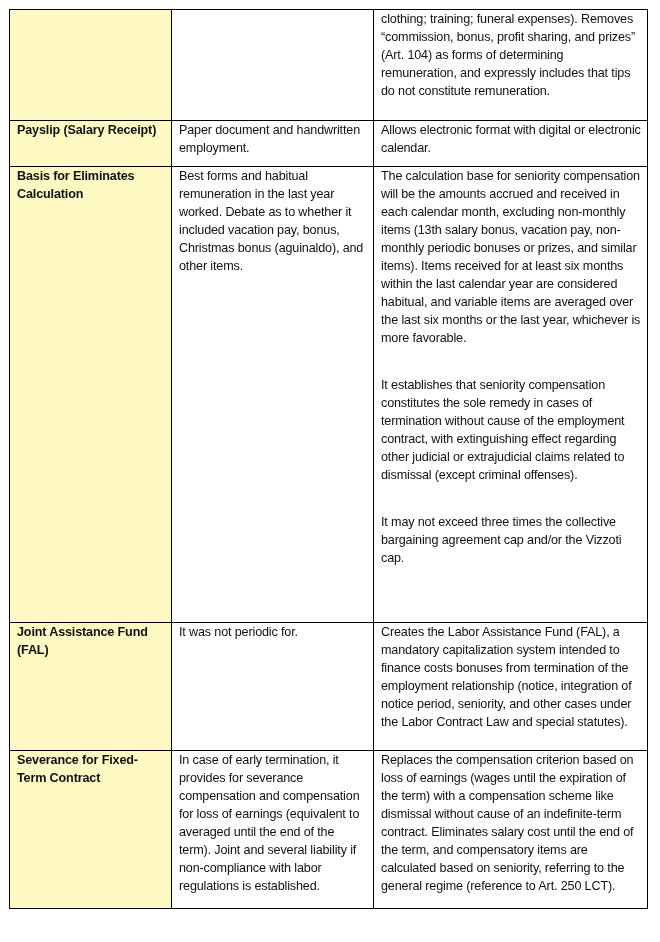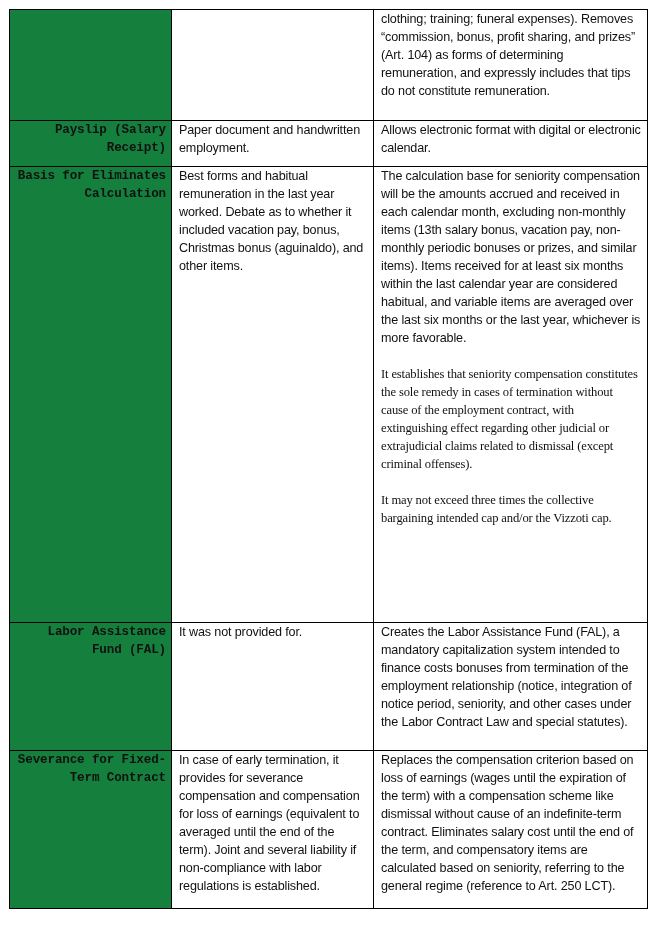--- a/index.html
+++ b/index.html
@@ -14,32 +14,31 @@
       line-height: 18px;
       color: #111111;
     }
     table.cmp td {
       border: 1.5px solid #000000;
       vertical-align: top;
       padding: 0 5px 0 7px;
       letter-spacing: -0.15px;
     }
     td.label {
-      background: #15803d;
+      background: #fef9c3;
       font-weight: bold;
-      text-align: right;
+      text-align: left;
       vertical-align: middle;
       padding: 0 6px;
-      font-family: Liberation Mono, monospace;
     }
     col.c1 { width: 162px; }
     col.c2 { width: 202px; }
     col.c3 { width: 274px; }
     .para { margin: 0; }
-    .para + .para { margin-top: 18px; font-family: Liberation Serif, serif; }
+    .para + .para { margin-top: 29px; }
   </style>
 </head>
 <body>
 
 <table class="cmp">
   <colgroup>
     <col class="c1">
       <col class="c2">
       <col class="c3">
   </colgroup>
@@ -57,26 +56,26 @@
       <td>
         <p class="para">Allows electronic format with digital or electronic calendar.</p>
       </td>
     </tr>
     <tr style="height:456px;">
       <td class="label">Basis for Eliminates Calculation</td>
       <td>Best forms and habitual remuneration in the last year worked. Debate as to whether it included vacation pay, bonus, Christmas bonus (aguinaldo), and other items.</td>
       <td>
         <p class="para">The calculation base for seniority compensation will be the amounts accrued and received in each calendar month, excluding non-monthly items (13th salary bonus, vacation pay, non-monthly periodic bonuses or prizes, and similar items). Items received for at least six months within the last calendar year are considered habitual, and variable items are averaged over the last six months or the last year, whichever is more favorable.</p>
         <p class="para">It establishes that seniority compensation constitutes the sole remedy in cases of termination without cause of the employment contract, with extinguishing effect regarding other judicial or extrajudicial claims related to dismissal (except criminal offenses).</p>
-        <p class="para">It may not exceed three times the collective bargaining intended cap and/or the Vizzoti cap.</p>
+        <p class="para">It may not exceed three times the collective bargaining agreement cap and/or the Vizzoti cap.</p>
       </td>
     </tr>
     <tr style="height:128px;">
-      <td class="label">Labor Assistance Fund (FAL)</td>
-      <td>It was not provided for.</td>
+      <td class="label">Joint Assistance Fund (FAL)</td>
+      <td>It was not periodic for.</td>
       <td>
         <p class="para">Creates the Labor Assistance Fund (FAL), a mandatory capitalization system intended to finance costs bonuses from termination of the employment relationship (notice, integration of notice period, seniority, and other cases under the Labor Contract Law and special statutes).</p>
       </td>
     </tr>
     <tr style="height:158px;">
       <td class="label">Severance for Fixed-Term Contract</td>
       <td>In case of early termination, it provides for severance compensation and compensation for loss of earnings (equivalent to averaged until the end of the term). Joint and several liability if non-compliance with labor regulations is established.</td>
       <td>
         <p class="para">Replaces the compensation criterion based on loss of earnings (wages until the expiration of the term) with a compensation scheme like dismissal without cause of an indefinite-term contract. Eliminates salary cost until the end of the term, and compensatory items are calculated based on seniority, referring to the general regime (reference to Art. 250 LCT).</p>
       </td>

